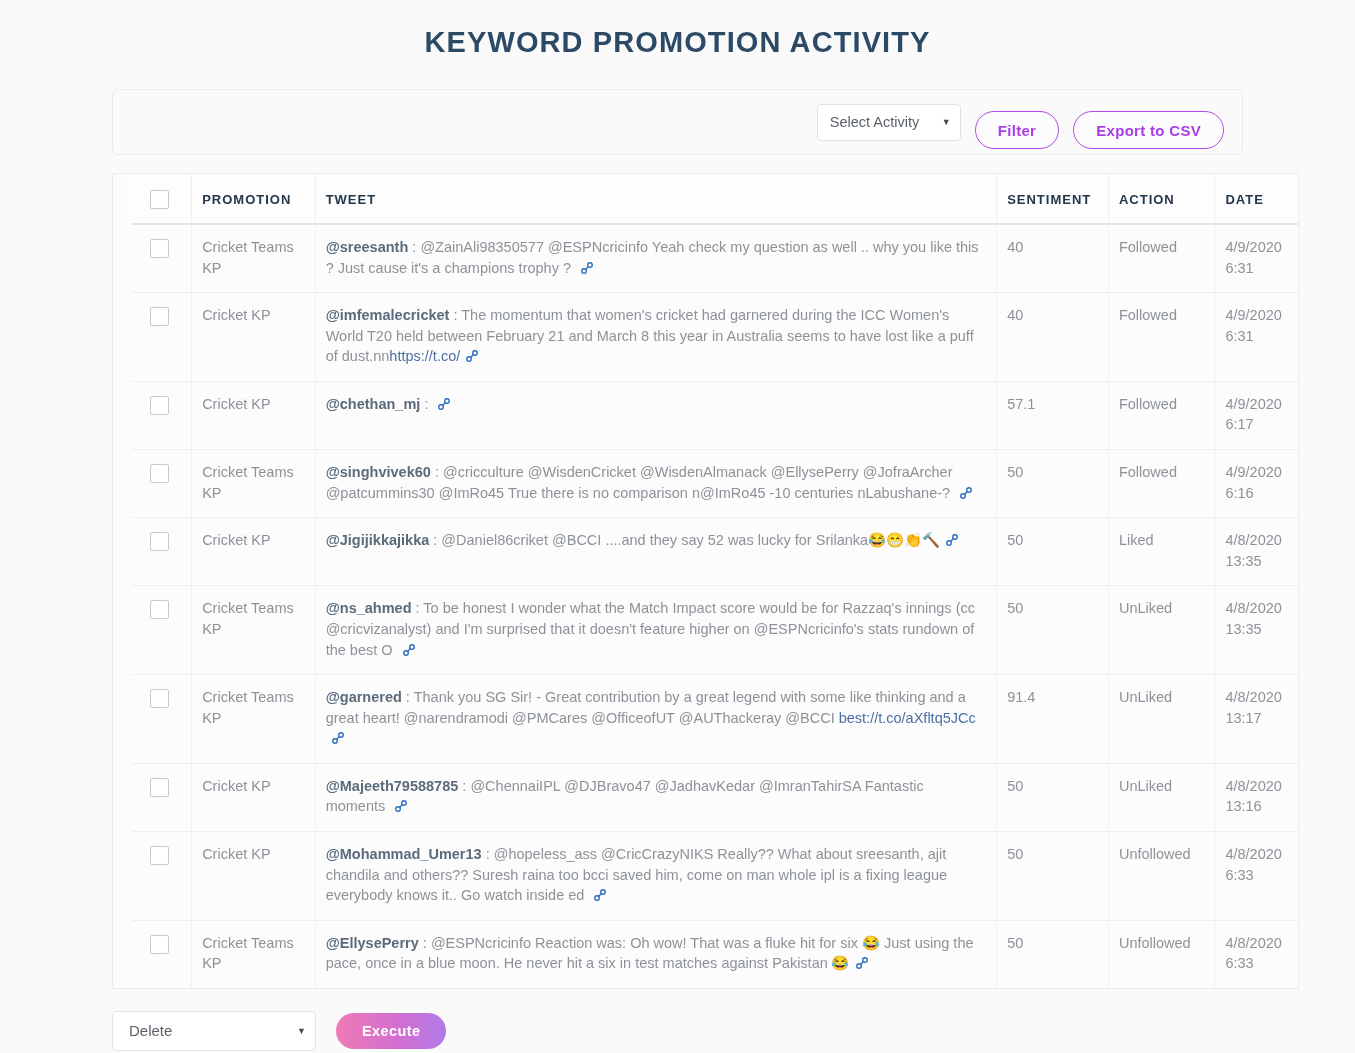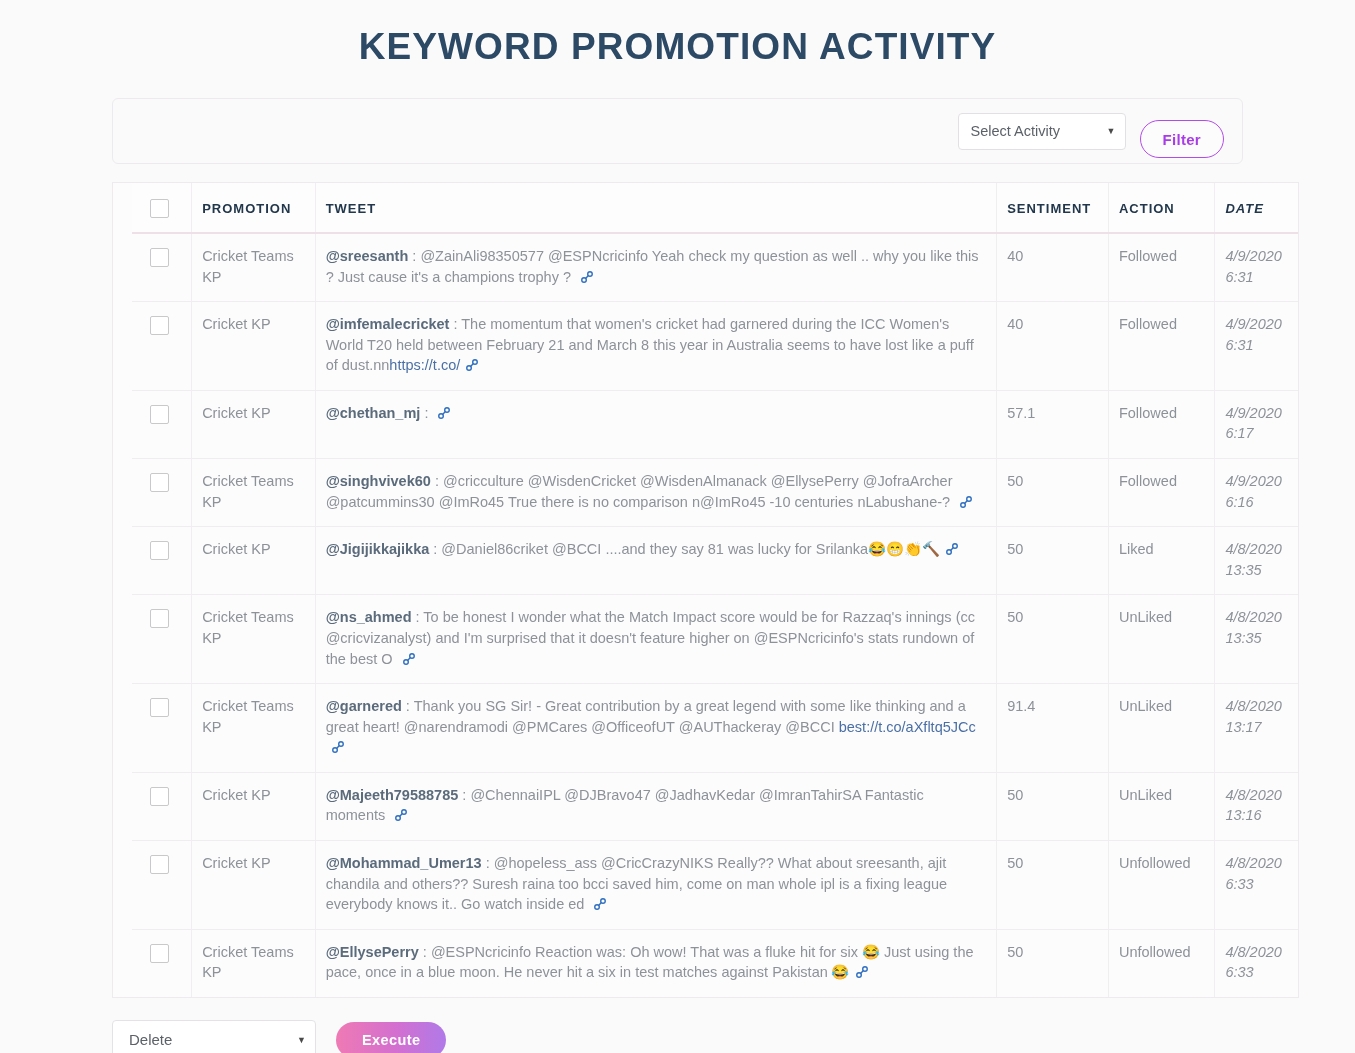--- a/index.html
+++ b/index.html
@@ -15,21 +15,21 @@
     color: #8a8f99;
   }
   .page {
     width: 1355px;
     box-sizing: border-box;
   }
 
   
   .page-title {
     text-align: center;
-    font-size: 37px;
+    font-size: 29px;
     font-weight: 700;
     letter-spacing: 1.1px;
     color: #2c4a66;
     margin: 26px 0 0 0;
     padding: 0;
     text-transform: uppercase;
   }
 
   
   .filter-card {
@@ -44,21 +44,21 @@
     padding: 0 18px 0 0;
     box-sizing: border-box;
   }
   .select-wrap {
     position: relative;
     display: inline-block;
   }
   .activity-select {
     appearance: none;
     -webkit-appearance: none;
-    width: 168px;
+    width: 144px;
     height: 37px;
     border: 1px solid #e2e0e4;
     border-radius: 4px;
     background: #fff;
     color: #5b6168;
     font-size: 14.5px;
     font-family: "Liberation Sans", sans-serif;
     padding: 0 26px 0 12px;
     box-sizing: border-box;
     outline: none;
@@ -132,21 +132,21 @@
   }
   table.activity td {
     padding: 12px 10px 14px 10px;
     border-bottom: 1px solid #f0edf0;
     border-right: 1px solid #f1eef1;
     vertical-align: top;
     color: #8d9299;
     line-height: 1.42;
   }
   table.activity th:last-child,
-  table.activity td:last-child { border-right: none; font-style: italic; }
+  table.activity td:last-child { border-right: none; }
   table.activity tr:last-child td { border-bottom: none; }
 
   col.c-check { width: 56px; }
   col.c-promo { width: 116px; }
   col.c-tweet { width: 640px; }
   col.c-sent  { width: 105px; }
   col.c-act   { width: 100px; }
   col.c-date  { width: 78px; }
   .row-check, .head-check {
     appearance: none;
@@ -220,20 +220,21 @@
   <h1 class="page-title">KEYWORD PROMOTION ACTIVITY</h1>
 
   <div class="filter-card">
     <span class="select-wrap">
       <select class="activity-select">
         <option>Select Activity</option>
       </select>
       <span class="select-arrow">▼</span>
     </span>
     <button class="pill-btn">Filter</button>
+    <button class="pill-btn">Export to CSV</button>
   </div>
 
   <div class="table-wrap">
     <table class="activity">
       <colgroup>
         <col class="c-check">
           <col class="c-promo">
           <col class="c-tweet">
         <col class="c-sent">
           <col class="c-act">
@@ -304,21 +305,21 @@
                     <line x1="6.4" y1="9.6" x2="9.6" y2="6.4"></line>
                   </g>
                 </svg></span></td>
             <td>50</td>
             <td>Followed</td>
             <td>4/9/2020 6:16</td>
           </tr>
           <tr>
             <td><input type="checkbox" class="row-check" style=""></td>
             <td>Cricket KP</td>
-            <td><span class="handle">@Jigijikkajikka</span><span> : </span><span>@Daniel86criket @BCCI ....and they say 81 was lucky for Srilanka😂😁👏🔨</span><span class="link-icon"><svg width="14" height="14" viewBox="0 0 16 16">
+            <td><span class="handle">@Jigijikkajikka</span><span> : </span><span>@Daniel86criket @BCCI ....and they say 52 was lucky for Srilanka😂😁👏🔨</span><span class="link-icon"><svg width="14" height="14" viewBox="0 0 16 16">
                   <g fill="none" stroke="#2f6fc0" stroke-width="1.6">
                     <circle cx="4.6" cy="11.4" r="2.6"></circle>
                     <circle cx="11.4" cy="4.6" r="2.6"></circle>
                     <line x1="6.4" y1="9.6" x2="9.6" y2="6.4"></line>
                   </g>
                 </svg></span></td>
             <td>50</td>
             <td>Liked</td>
             <td>4/8/2020 13:35</td>
           </tr>

